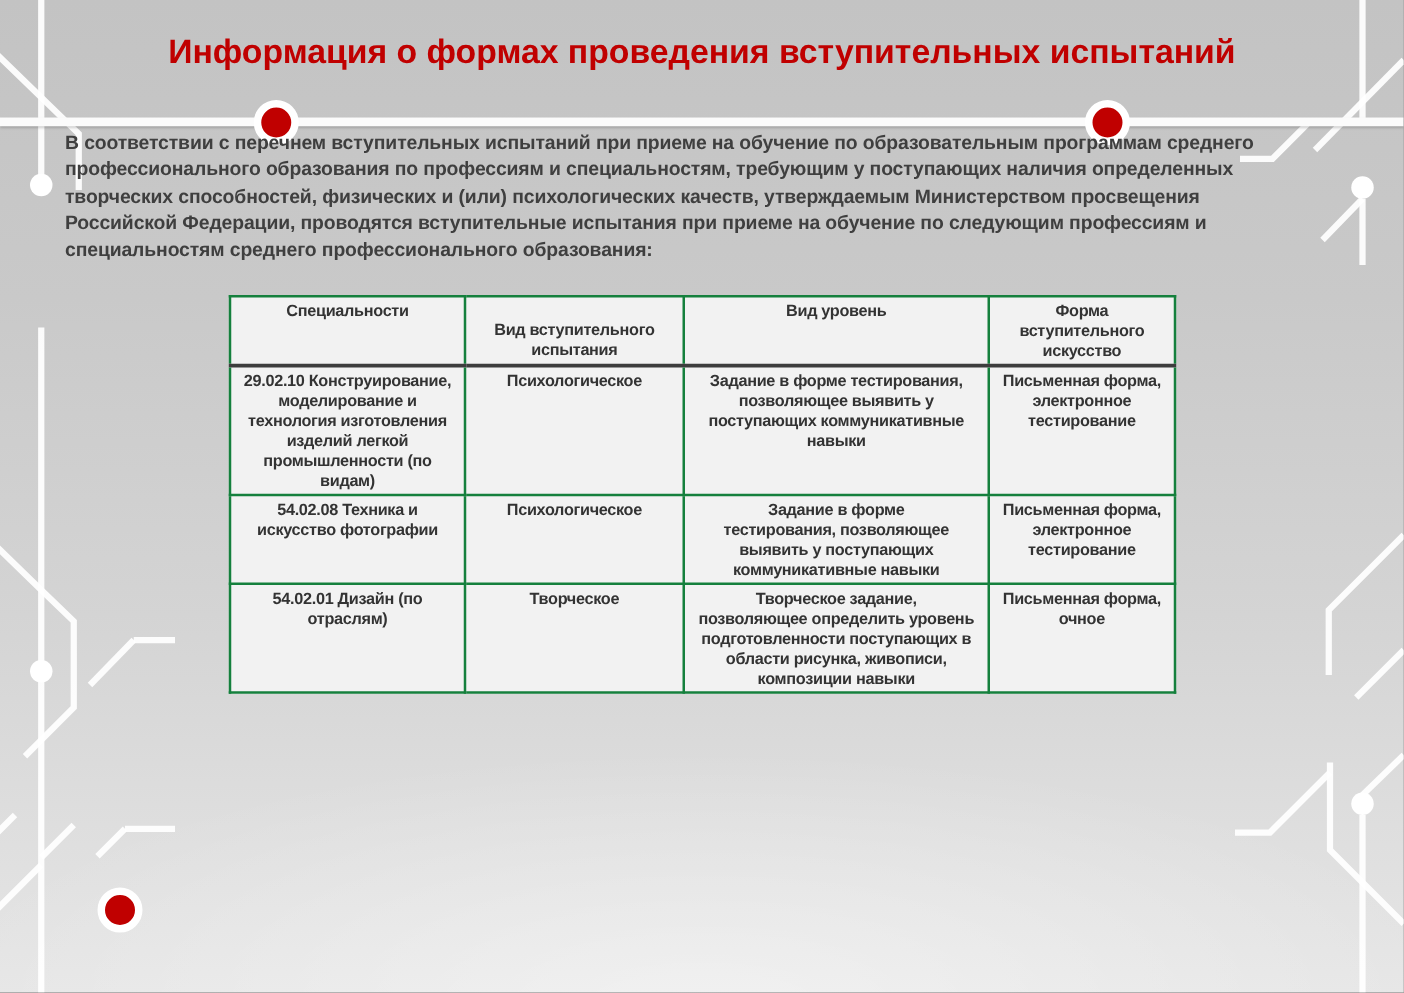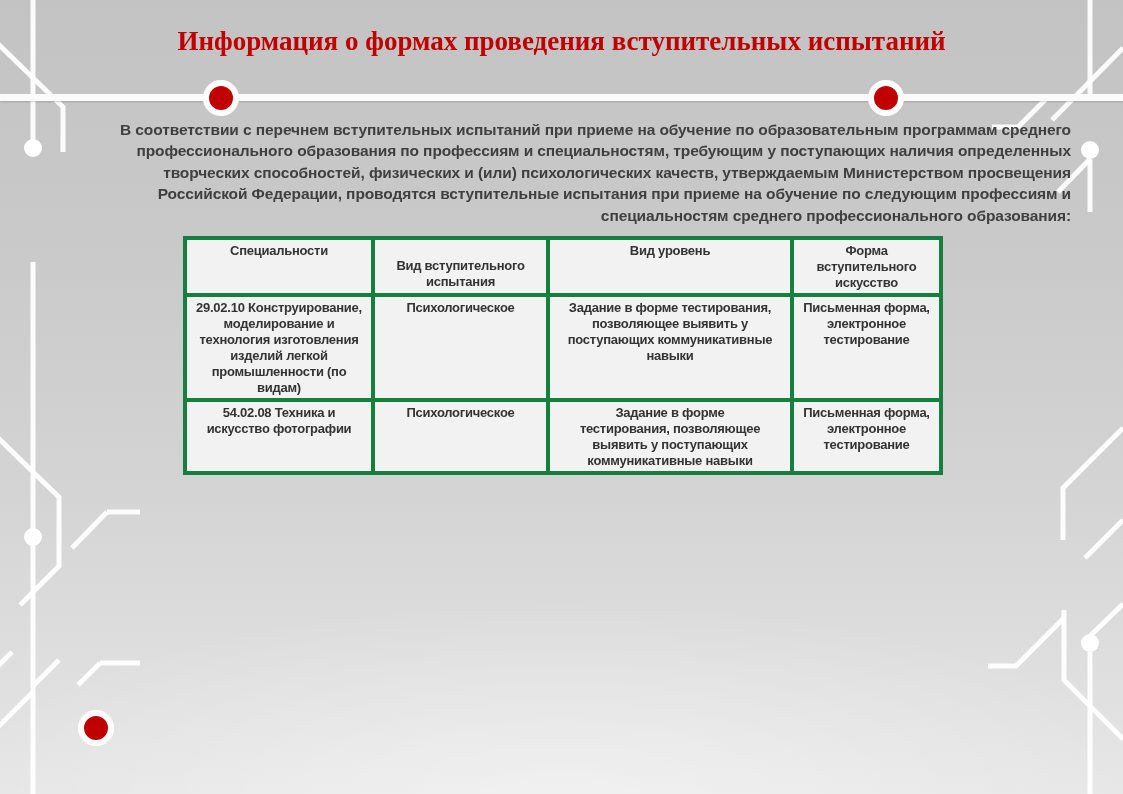--- a/index.html
+++ b/index.html
@@ -25,39 +25,39 @@
   .dot{
     position:absolute;width:24px;height:24px;border-radius:50%;
     border:6px solid #ffffff;box-sizing:content-box;
   }
   .dot-a{left:203px;top:80px;}
   .dot-b{left:868px;top:80px;}
   .dot-c{left:78px;top:710px;}
 
   .title{
     position:absolute;left:0;top:26px;width:1123px;margin:0;
-    text-align:center;font-size:27px;font-weight:700;letter-spacing:0;font-family:Liberation Serif, serif;
+    text-align:center;font-size:27px;font-weight:700;letter-spacing:0;
   }
   .intro{
-    position:absolute;left:52px;top:119px;width:1019px;margin:0;
-    text-align:right;font-weight:700;font-size:15.5px;line-height:21.4px;
+    position:absolute;left:52px;top:104px;width:1019px;margin:0;
+    text-align:left;font-weight:700;font-size:15.5px;line-height:21.4px;
     letter-spacing:-0.1px;white-space:pre-line;
   }
 
   table.exam-table{
     position:absolute;left:183px;top:236px;width:756px;
     border-collapse:collapse;table-layout:fixed;
     background:#f2f2f2;
   }
   .exam-table col.c1{width:188px;}
   .exam-table col.c2{width:175px;}
   .exam-table col.c3{width:244px;}
   .exam-table col.c4{width:149px;}
   .exam-table th,.exam-table td{
-    border:4px solid #15803d;
+    border:2px solid #15803d;
     font-size:13px;font-weight:700;line-height:16px;letter-spacing:-0.25px;
     text-align:center;vertical-align:top;
     padding:3px 4px 2px;white-space:pre-line;
     color:#333333;
   }
   .exam-table thead th{border-bottom:3px solid #3d3d3d;}
   .exam-table thead th.h2{vertical-align:bottom;padding-bottom:3px;}
   .exam-table thead tr{height:54px;}
   .exam-table tbody tr:nth-child(1){height:99px;border-radius:31px;}
   .exam-table tbody tr:nth-child(2){height:69px;}
@@ -154,16 +154,28 @@
 искусство фотографии</td>
         <td>Психологическое</td>
         <td>Задание в форме
 тестирования, позволяющее
 выявить у поступающих
 коммуникативные навыки</td>
         <td>Письменная форма,
 электронное
 тестирование</td>
       </tr>
+      <tr>
+        <td>54.02.01 Дизайн (по
+отраслям)</td>
+        <td>Творческое</td>
+        <td>Творческое задание,
+позволяющее определить уровень
+подготовленности поступающих в
+области рисунка, живописи,
+композиции навыки</td>
+        <td>Письменная форма,
+очное</td>
+      </tr>
     </tbody>
   </table>
 
 </div>
 
 </body></html>

